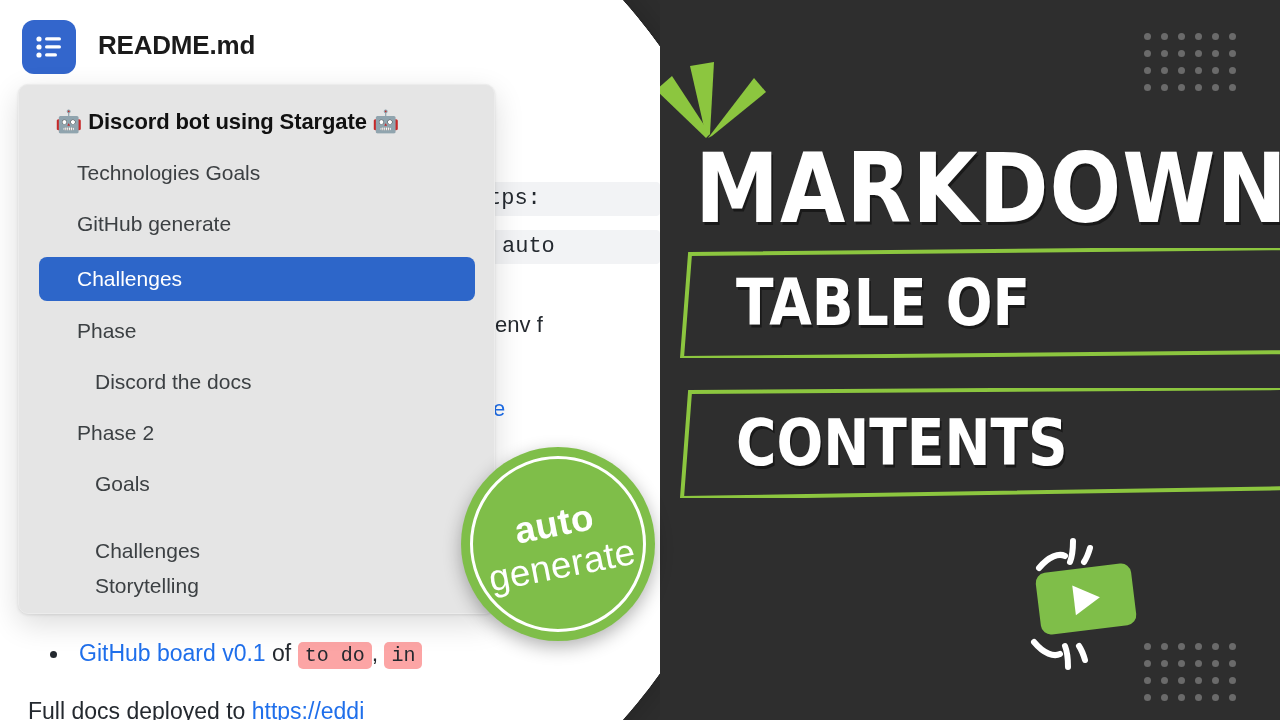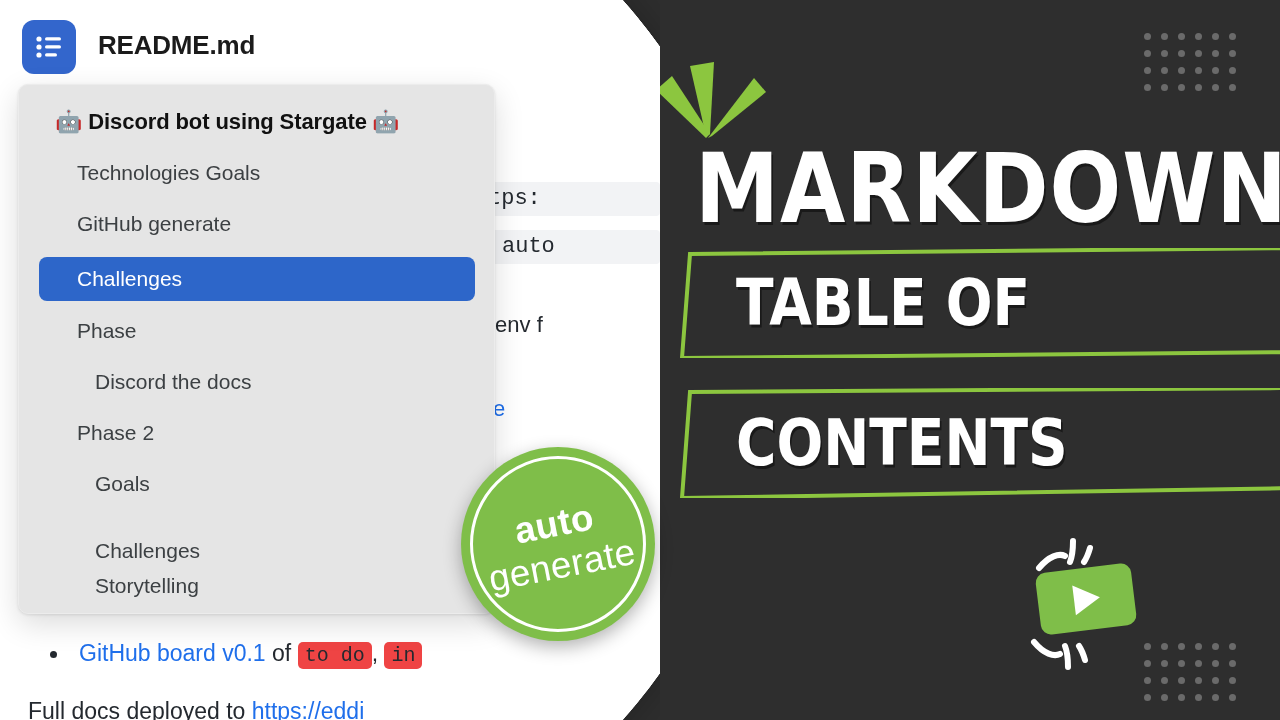--- a/index.html
+++ b/index.html
@@ -71,21 +71,21 @@
   .bullet-row{
     position:absolute;left:50px;top:640px;width:600px;
     font-size:23px;color:#24292f;white-space:nowrap;
   }
   .bullet-dot{
     display:inline-block;width:7px;height:7px;border-radius:50%;
     background:#24292f;vertical-align:middle;margin-right:22px;
   }
   .mono-tag{
     font-family:"Liberation Mono",monospace;font-size:20px;
-    background:#ef4444;border-radius:5px;padding:2px 7px;color:#24292f;
+    background:#fca5a5;border-radius:5px;padding:2px 7px;color:#24292f;
   }
   .tail-line{
     position:absolute;left:28px;top:698px;font-size:23px;color:#24292f;white-space:nowrap;
   }
 
   
   .toc{
     position:absolute;left:18px;top:84px;width:475px;height:528px;
     background:#e5e5e5;border-radius:10px;
     box-shadow:0 1px 3px rgba(0,0,0,.10),0 10px 30px rgba(0,0,0,.14);

